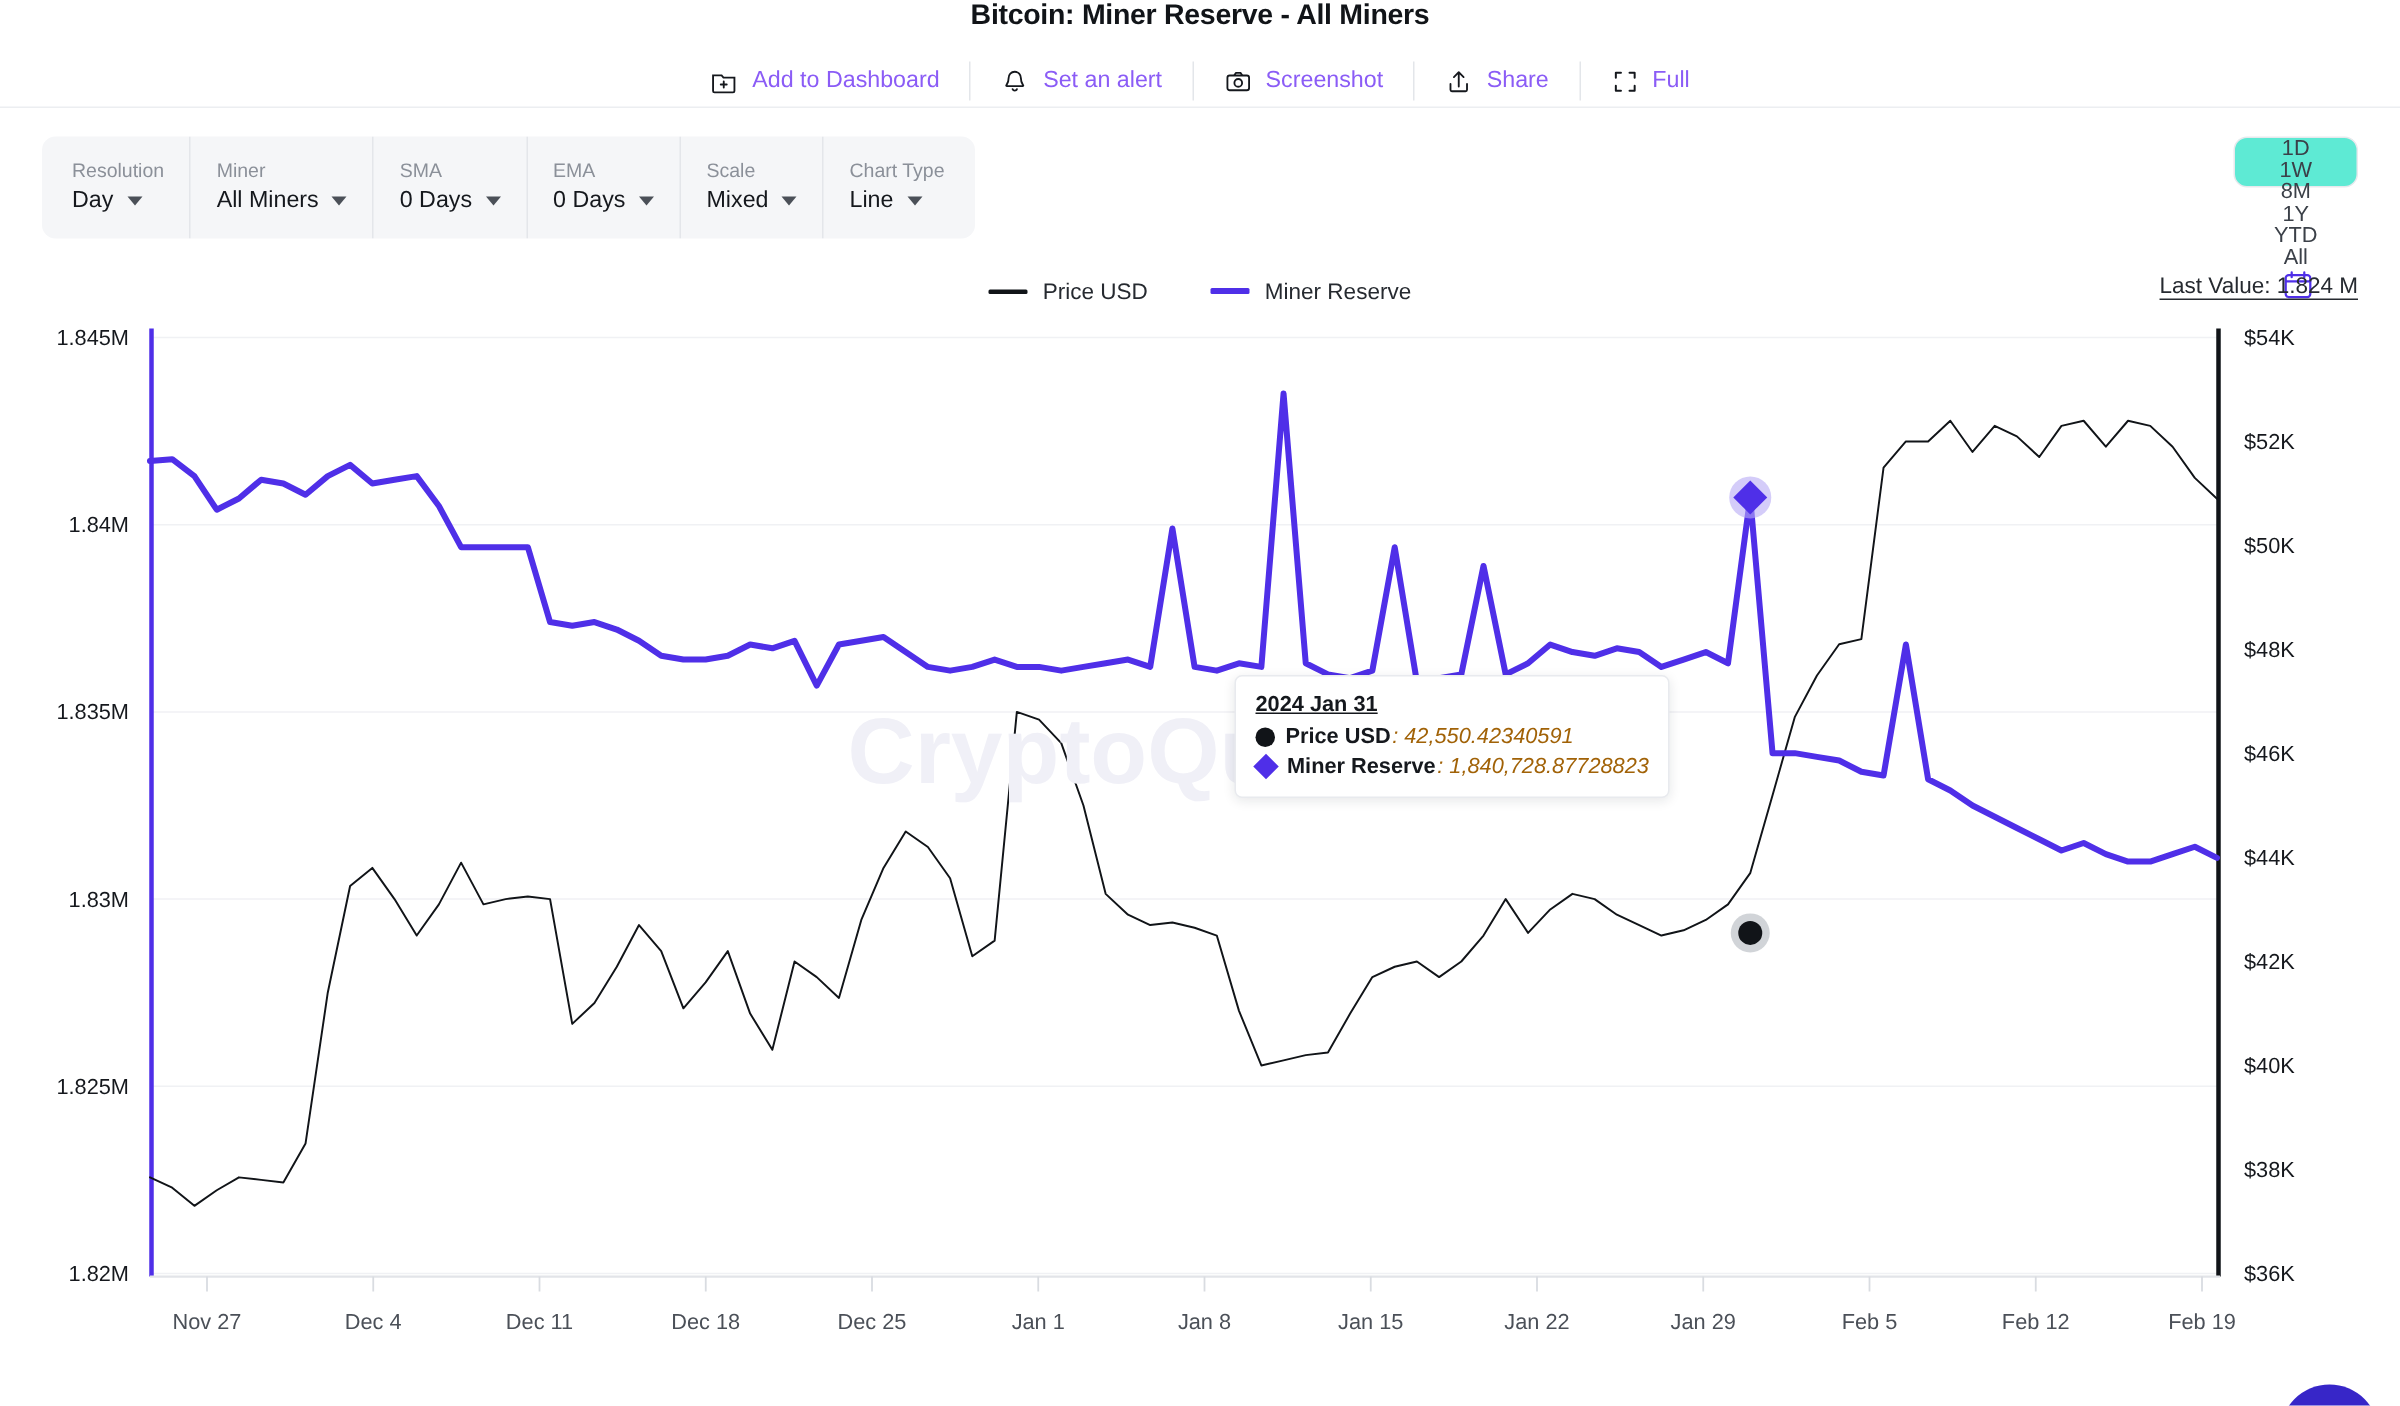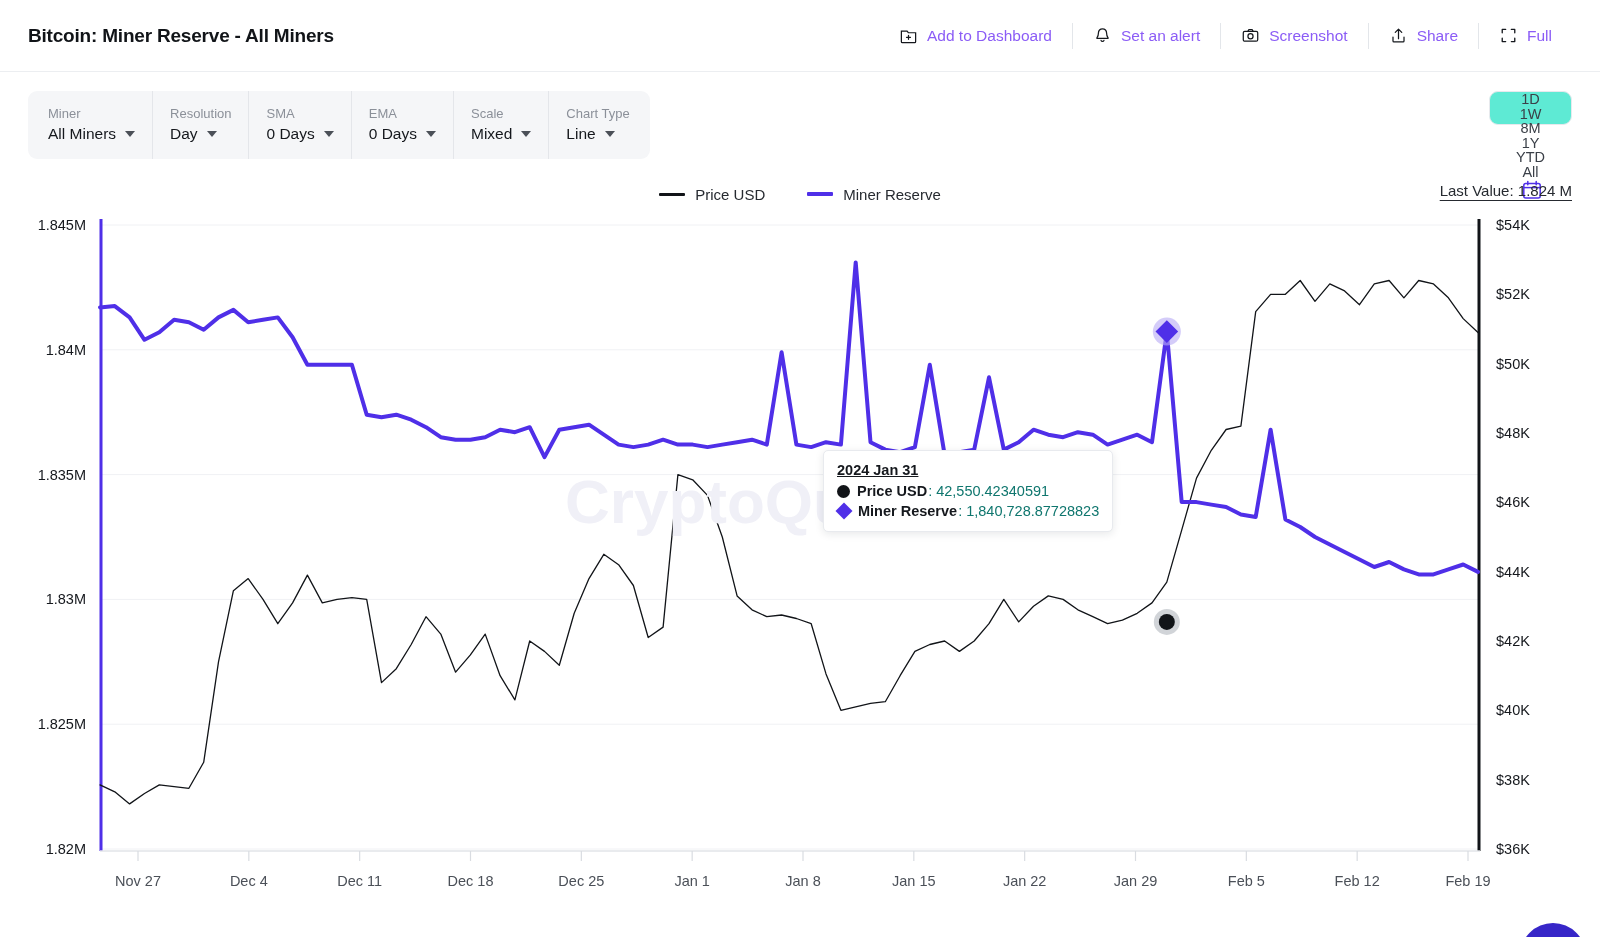--- a/index.html
+++ b/index.html
@@ -12,20 +12,21 @@
   }
 
   
   .header {
     height: 72px;
     display: flex;
     align-items: center;
     justify-content: space-between;
     padding: 0 28px 0 28px;
     border-bottom: 1px solid #eceef1;
+    flex-direction: column;
   }
   .page-title {
     font-size: 19px;
     font-weight: bold;
     letter-spacing: -0.2px;
     color: #111418;
   }
   .header-actions {
     display: flex;
     align-items: center;
@@ -192,21 +193,21 @@
     width: 13px; height: 13px; border-radius: 50%;
     background: #111418; flex: none;
   }
   .tt-diamond {
     width: 12px; height: 12px; flex: none;
     background: #4f2fe8;
     transform: rotate(45deg);
     margin: 0 1px;
   }
   .tt-key { font-weight: bold; color: #15181d; }
-  .tt-val { color: #0f766e; }
+  .tt-val { color: #a16207; font-style: italic; }
 
   
   .chat-fab {
     position: absolute;
     right: 14px; bottom: -18px;
     width: 66px; height: 66px;
     border-radius: 50%;
     background: #3726c8;
     display: flex;
     align-items: center;
@@ -270,30 +271,30 @@
       <span>Full</span>
     </div>
 
   </div>
 </div>
 
 <div class="controls-row">
 
   <div class="filter-group">
     <div class="filter-cell">
+      <div class="filter-label">Resolution</div>
+      <div class="filter-value-row">
+        <span class="filter-value">Day</span>
+        <span class="caret"></span>
+      </div>
+    </div>
+    <div class="filter-cell">
       <div class="filter-label">Miner</div>
       <div class="filter-value-row">
         <span class="filter-value">All Miners</span>
-        <span class="caret"></span>
-      </div>
-    </div>
-    <div class="filter-cell">
-      <div class="filter-label">Resolution</div>
-      <div class="filter-value-row">
-        <span class="filter-value">Day</span>
         <span class="caret"></span>
       </div>
     </div>
     <div class="filter-cell">
       <div class="filter-label">SMA</div>
       <div class="filter-value-row">
         <span class="filter-value">0 Days</span>
         <span class="caret"></span>
       </div>
     </div>

